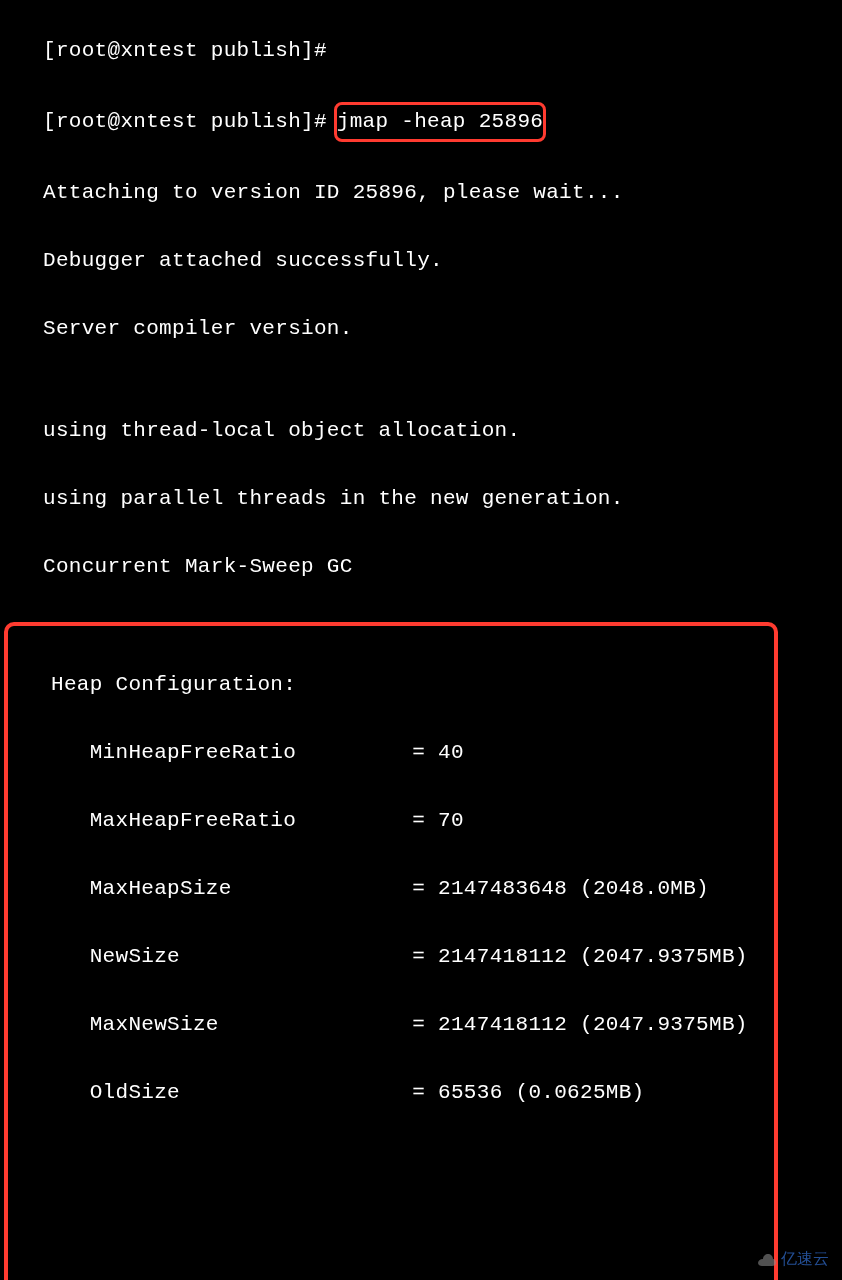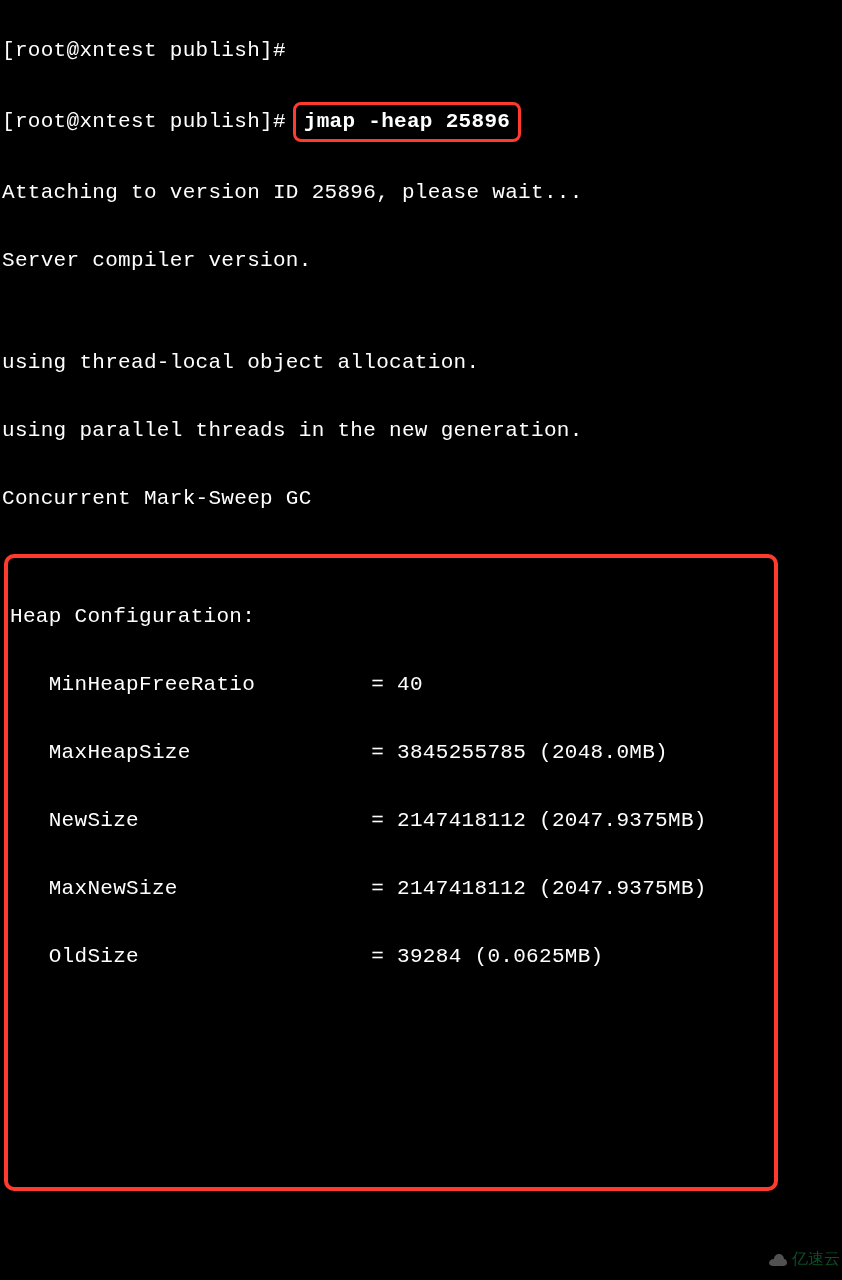--- a/index.html
+++ b/index.html
@@ -20,68 +20,70 @@
       padding-top: 0;
     }
     .terminal {
       white-space: pre;
       letter-spacing: 0.3px;
     }
     .highlight-cmd {
       display: inline-block;
       border: 3px solid #ff3b30;
       border-radius: 8px;
-      padding: 0 8px;
+      padding: 0 0;
       margin-left: -6px;
-      font-weight: bold;
     }
     .highlight-box {
       border: 4px solid #ff3b30;
       border-radius: 10px;
       padding: 8px 0 8px 0;
       margin: 4px 4px 4px 4px;
       width: 774px;
     }
     .line {
       display: block;
       padding-left: 2px;
+      margin-left: 41px;
     }
     .watermark {
       position: absolute;
       bottom: 8px;
-      right: 2px;
-      color: #15803d;
+      right: 13px;
+      color: #3b82f6;
       font-size: 16px;
       opacity: 0.6;
       font-family: sans-serif;
     }
     .watermark svg {
       vertical-align: middle;
       margin-right: 4px;
     }
   </style>
 </head>
 <body>
 
 <div class="terminal">
 <span class="line">[root@xntest publish]#</span>
 <span class="line"><span>[root@xntest publish]# </span><span class="highlight-cmd">jmap -heap 25896</span></span>
 <span class="line">Attaching to version ID 25896, please wait...</span>
+<span class="line">Debugger attached successfully.</span>
 <span class="line">Server compiler version.</span>
 <span class="line"></span>
 <span class="line">using thread-local object allocation.</span>
 <span class="line">using parallel threads in the new generation.</span>
 <span class="line">Concurrent Mark-Sweep GC</span>
 <div class="highlight-box">
 <span class="line">Heap Configuration:</span>
 <span class="line">   MinHeapFreeRatio         = 40</span>
-<span class="line">   MaxHeapSize              = 3845255785 (2048.0MB)</span>
+<span class="line">   MaxHeapFreeRatio         = 70</span>
+<span class="line">   MaxHeapSize              = 2147483648 (2048.0MB)</span>
 <span class="line">   NewSize                  = 2147418112 (2047.9375MB)</span>
 <span class="line">   MaxNewSize               = 2147418112 (2047.9375MB)</span>
-<span class="line">   OldSize                  = 39284 (0.0625MB)</span>
+<span class="line">   OldSize                  = 65536 (0.0625MB)</span>
 
 
 
 
 
 </div>
 
 
 
 

